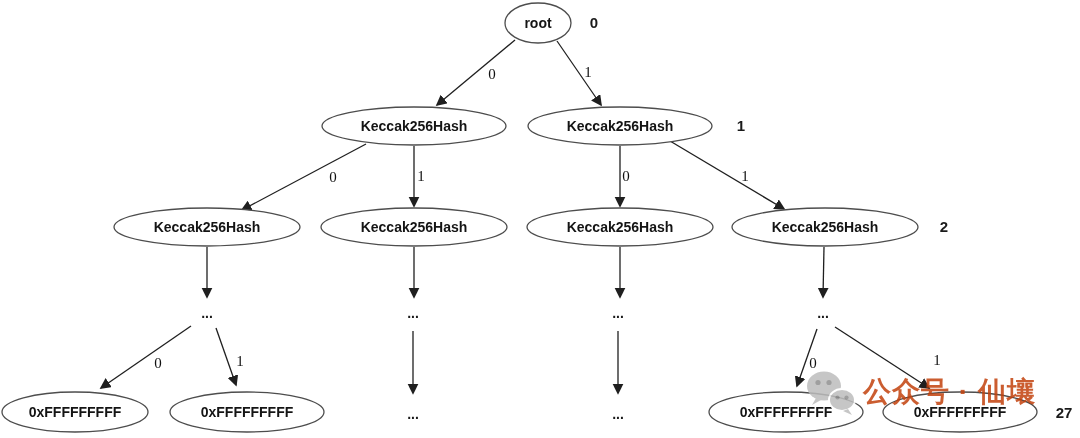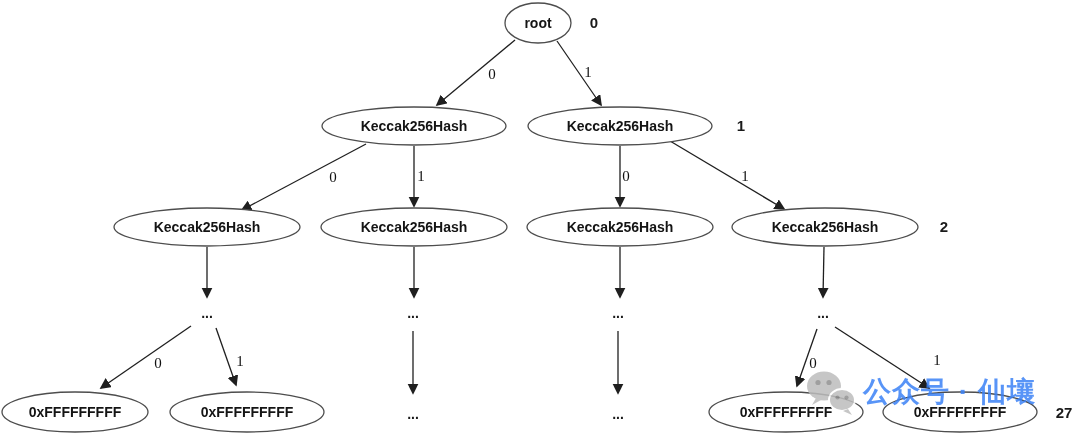--- a/index.html
+++ b/index.html
@@ -75,21 +75,21 @@
     gap: 7px;
     z-index: 5;
     opacity: 0.85;
     pointer-events: none;
   }
   #watermark .wm-text {
     font-family: "Liberation Sans", sans-serif;
     font-size: 28px;
     font-weight: 600;
     letter-spacing: 1px;
-    color: #3b82f6;
+    color: #c2410c;
     white-space: nowrap;
   }
 </style>
 </head>
 <body>
 
 <svg id="stage" viewBox="0 0 1080 438" xmlns="http://www.w3.org/2000/svg">
   <defs>
     <marker id="arrow" viewBox="0 0 10 10" refX="8.5" refY="5" markerWidth="8.5" markerHeight="8.5" orient="auto-start-reverse">
       <path d="M0,0 L10,5 L0,10 z" fill="#1f1f1f"></path>

